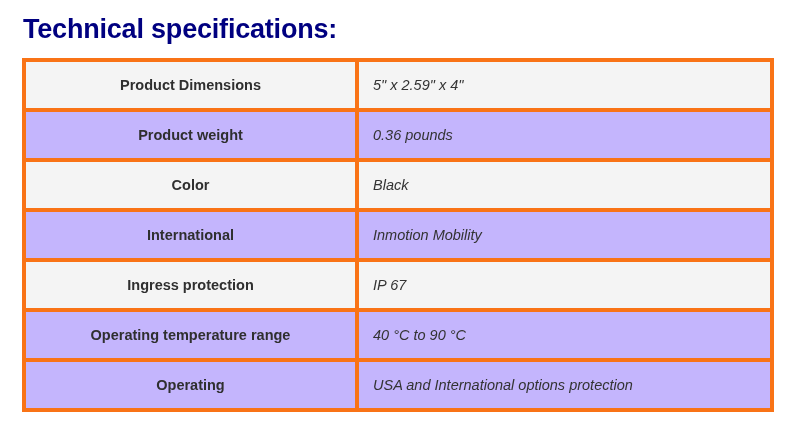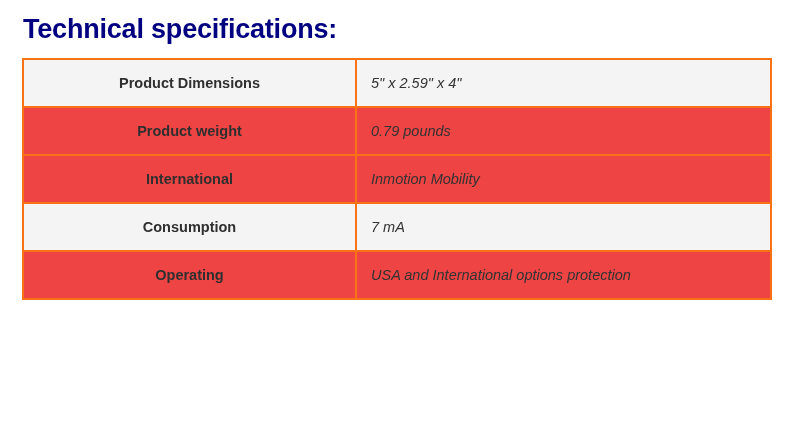--- a/index.html
+++ b/index.html
@@ -56,24 +56,24 @@
   }
 
   table.spec-table col.c-label { width: 333px; }
   table.spec-table col.c-value { width: 415px; }
 
   table.spec-table tr {
     height: 46px;
   }
 
   table.spec-table tr.row-odd  { background: #f4f4f4; }
-  table.spec-table tr.row-even { background: #ef4444; }
+  table.spec-table tr.row-even { background: #c4b5fd; }
 
   table.spec-table td {
-    border: 2px solid #f97316;
+    border: 4px solid #f97316;
     padding: 0 14px;
     height: 46px;
     font-size: 14.5px;
     color: #333333;
     vertical-align: middle;
     overflow: hidden;
     white-space: nowrap;
   }
 
   table.spec-table td.spec-label {
@@ -102,29 +102,37 @@
         <col class="c-label">
         <col class="c-value">
       </colgroup>
       <tbody>
         <tr class="row-odd">
           <td class="spec-label">Product Dimensions</td>
           <td class="spec-value">5" x 2.59" x 4"</td>
         </tr>
         <tr class="row-even">
           <td class="spec-label">Product weight</td>
-          <td class="spec-value">0.79 pounds</td>
+          <td class="spec-value">0.36 pounds</td>
+        </tr>
+        <tr class="row-odd">
+          <td class="spec-label">Color</td>
+          <td class="spec-value">Black</td>
         </tr>
         <tr class="row-even">
           <td class="spec-label">International</td>
           <td class="spec-value">Inmotion Mobility</td>
         </tr>
         <tr class="row-odd">
-          <td class="spec-label">Consumption</td>
-          <td class="spec-value">7 mA</td>
+          <td class="spec-label">Ingress protection</td>
+          <td class="spec-value">IP 67</td>
+        </tr>
+        <tr class="row-even">
+          <td class="spec-label">Operating temperature range</td>
+          <td class="spec-value">40 °C to 90 °C</td>
         </tr>
         <tr class="row-even">
           <td class="spec-label">Operating</td>
           <td class="spec-value">USA and International options protection</td>
         </tr>
       </tbody>
     </table>
   </div>
 
 </div>

